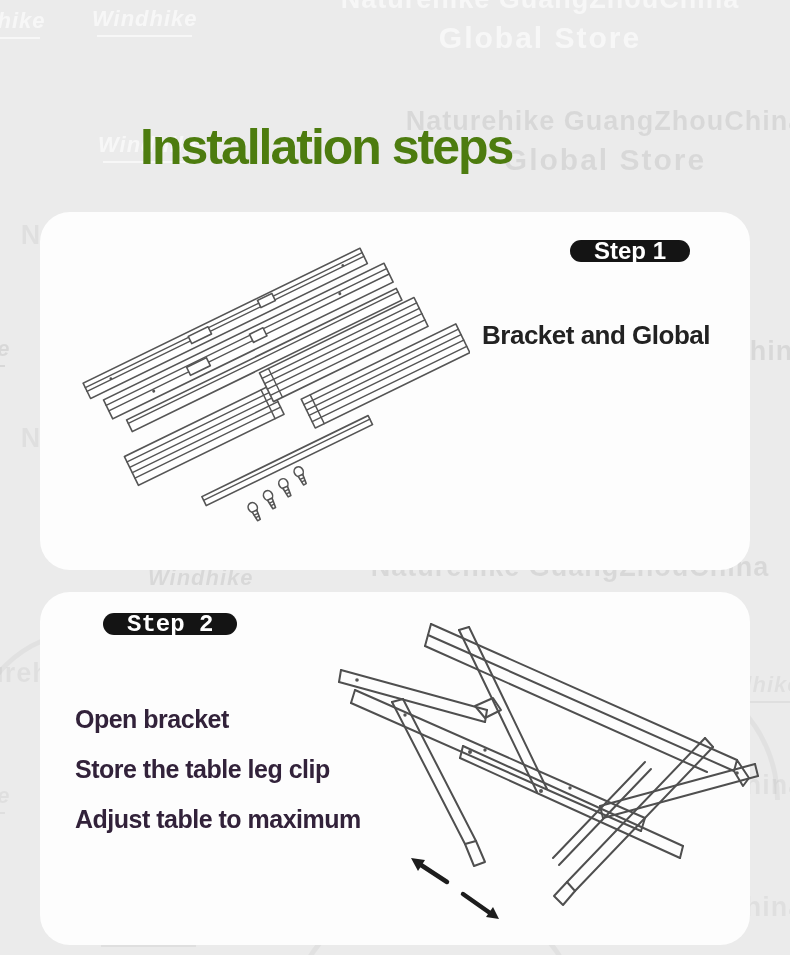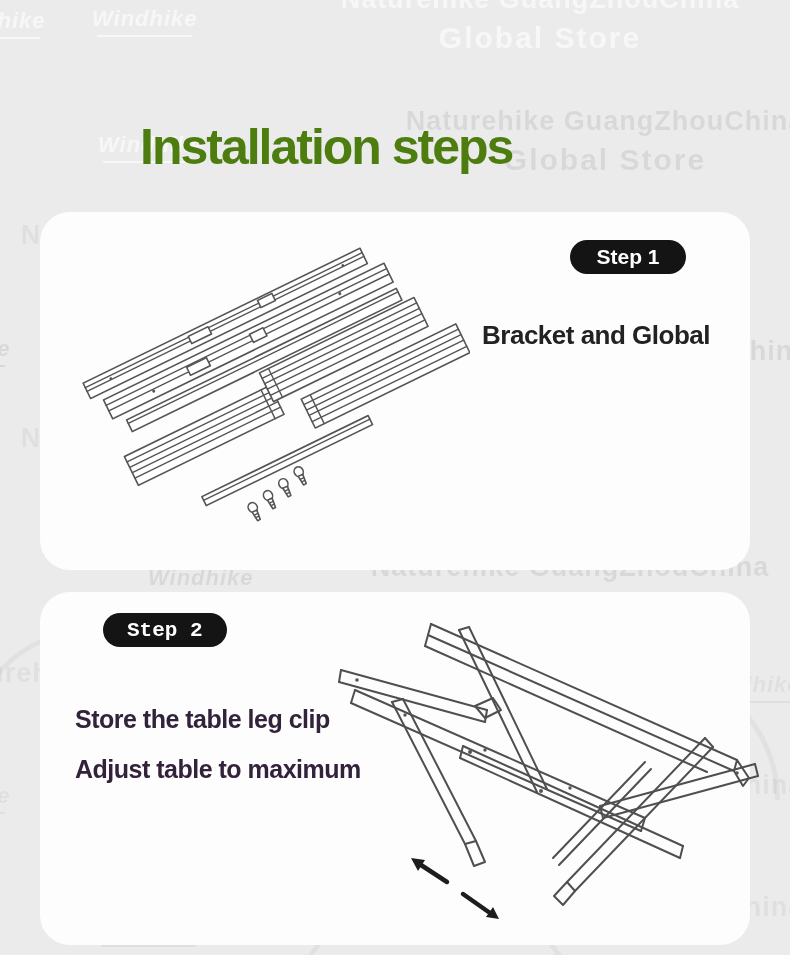--- a/index.html
+++ b/index.html
@@ -16,23 +16,23 @@
   }
   
   .card{
     position:absolute;left:40px;width:710px;
     background:#fdfdfd;border-radius:30px;
   }
   .card1{top:212px;height:358px;}
   .card2{top:592px;height:353px;}
   
   .badge{
-    position:absolute;height:34px;min-width:116px;box-sizing:border-box;
+    position:absolute;height:22px;min-width:116px;box-sizing:border-box;
     background:#141414;color:#fff;border-radius:18px;
-    font-size:21px;font-weight:700;
+    font-size:24px;font-weight:700;
     display:flex;align-items:center;justify-content:center;
     padding:0 24px;white-space:nowrap;
   }
   .badge1{left:530px;top:28px;}
   .badge2{left:63px;top:21px;font-family:Liberation Mono, monospace;}
   
   .step1-text{
     position:absolute;right:40px;top:100px;text-align:right;
     font-size:26px;font-weight:700;letter-spacing:-0.5px;
     color:#222;line-height:47px;white-space:nowrap;
@@ -227,20 +227,21 @@
     </g>
   </svg>
 </section>
 
 <section class="card card2">
   <div class="badge badge2">
     <span>Step 2</span>
   </div>
 
   <div class="step2-text">
+    <span>Open bracket</span>
     <span>Store the table leg clip</span>
     <span>Adjust table to maximum</span>
   </div>
 
   <svg class="illu illu2" width="430" height="330" viewBox="0 0 430 330">
     <g>
 
       <path class="frame" d="M96,14 L402,150"></path>
       <path class="frame" d="M93,25 L399,161"></path>
       <path class="frame" d="M90,36 L372,162"></path>

